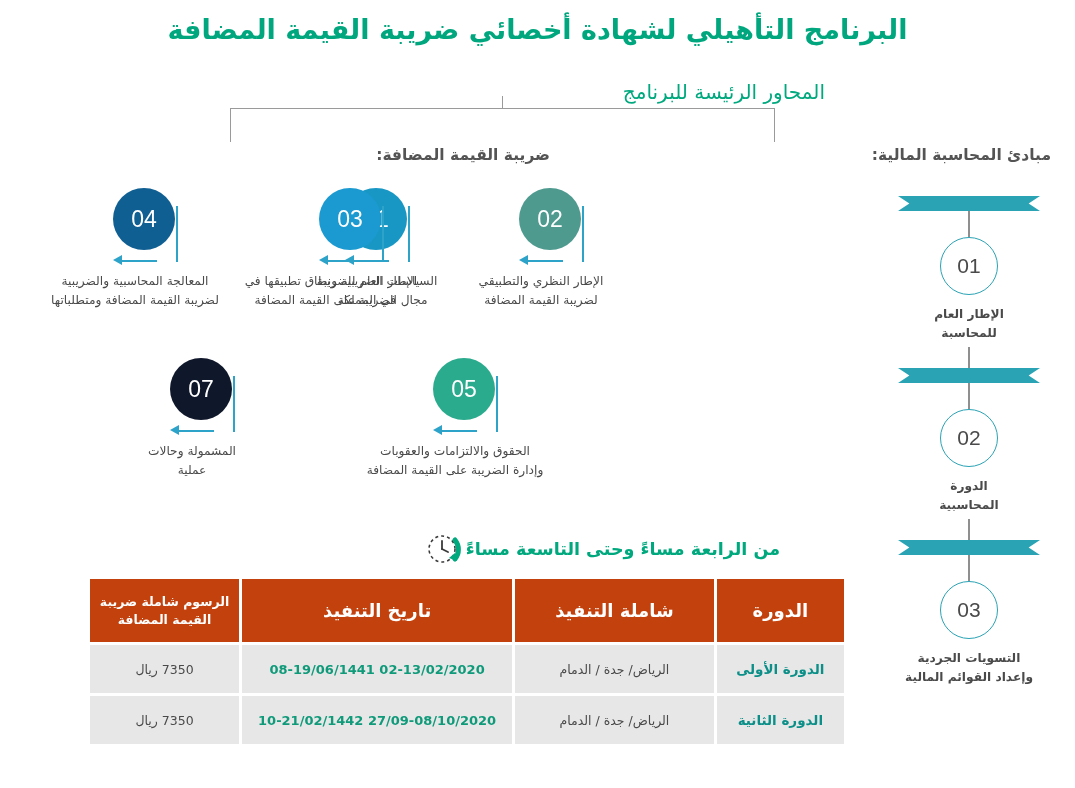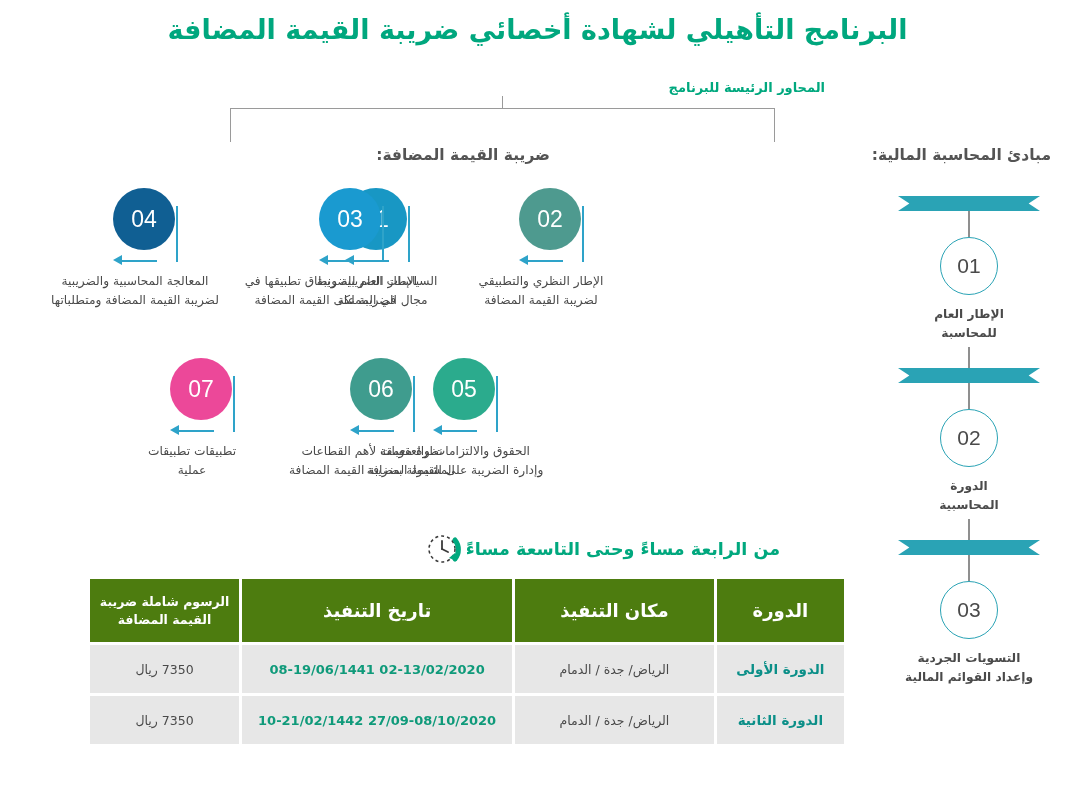--- a/index.html
+++ b/index.html
@@ -32,22 +32,22 @@
     font-weight: bold;
     color: #00a77e;
     letter-spacing: 0;
     line-height: 1.35;
   }
 
   .sub-title {
     position: absolute;
     top: 80px;
     right: 250px;
-    font-size: 13px;
-    font-weight: bold;
+    font-size: 20px;
+    font-weight: normal;
     color: #00a87e;
   }
 
   
   .bracket {
     position: absolute;
     top: 108px;
     right: 300px;
     width: 545px;
     height: 34px;
@@ -214,21 +214,21 @@
   .tbl {
     position: absolute;
     top: 576px;
     right: 228px;
     width: 760px;
     border-collapse: separate;
     border-spacing: 3px;
     direction: rtl;
   }
   .tbl th {
-    background: #4d7c0f;
+    background: #c2410c;
     color: #ffffff;
     font-size: 18px;
     font-weight: bold;
     padding: 14px 6px;
     text-align: center;
   }
   .tbl td {
     background: #e7e7e7;
     font-size: 12.5px;
     padding: 16px 12px;
@@ -315,38 +315,28 @@
     <div class="circle-wrap">
       <div class="circle" style="background:#2bab8d">05</div>
       <div class="tail-v"></div>
       <div class="tail-h"></div>
       <div class="tail-arrow"></div>
       <div class="caption" style="white-space:pre-line">الحقوق والالتزامات والعقوبات
 وإدارة الضريبة على القيمة المضافة</div>
     </div>
   </div>
 
-  <div class="node" style="top:358px; left:272px;">
-    <div class="circle-wrap">
-      <div class="circle" style="background:#3f9c8e">06</div>
-      <div class="tail-v"></div>
-      <div class="tail-h"></div>
-      <div class="tail-arrow"></div>
-      <div class="caption" style="white-space:pre-line">نظرة معمقة لأهم القطاعات
-المشمولة بضريبة القيمة المضافة</div>
-    </div>
-  </div>
 
   <div class="node" style="top:358px; left:92px;">
     <div class="circle-wrap">
-      <div class="circle" style="background:#ec4899">07</div>
-      <div class="tail-v"></div>
-      <div class="tail-h"></div>
-      <div class="tail-arrow"></div>
-      <div class="caption" style="white-space:pre-line">تطبيقات تطبيقات
+      <div class="circle" style="background:#0f172a">07</div>
+      <div class="tail-v"></div>
+      <div class="tail-h"></div>
+      <div class="tail-arrow"></div>
+      <div class="caption" style="white-space:pre-line">المشمولة وحالات
 عملية</div>
     </div>
   </div>
 
   <div class="acc-item" style="top:196px;">
     <div class="acc-bar"></div>
     <div class="acc-line"></div>
     <div class="acc-circle">01</div>
     <div class="acc-caption" style="white-space:pre-line">الإطار العام
 للمحاسبة</div>
@@ -386,21 +376,21 @@
   <table class="tbl">
     <colgroup>
       <col class="c-course">
         <col class="c-place">
         <col class="c-date">
         <col class="c-fee">
     </colgroup>
     <thead>
       <tr>
         <th>الدورة</th>
-        <th>مكان التنفيذ</th>
+        <th>شاملة التنفيذ</th>
         <th>تاريخ التنفيذ</th>
         <th style="font-size:12.5px; line-height:1.4;">الرسوم شاملة ضريبة القيمة المضافة</th>
       </tr>
     </thead>
     <tbody>
       <tr>
         <td class="course">الدورة الأولى</td>
         <td>الرياض/ جدة / الدمام</td>
         <td class="date">08-19/06/1441   02-13/02/2020</td>
         <td class="fee">7350 ريال</td>

